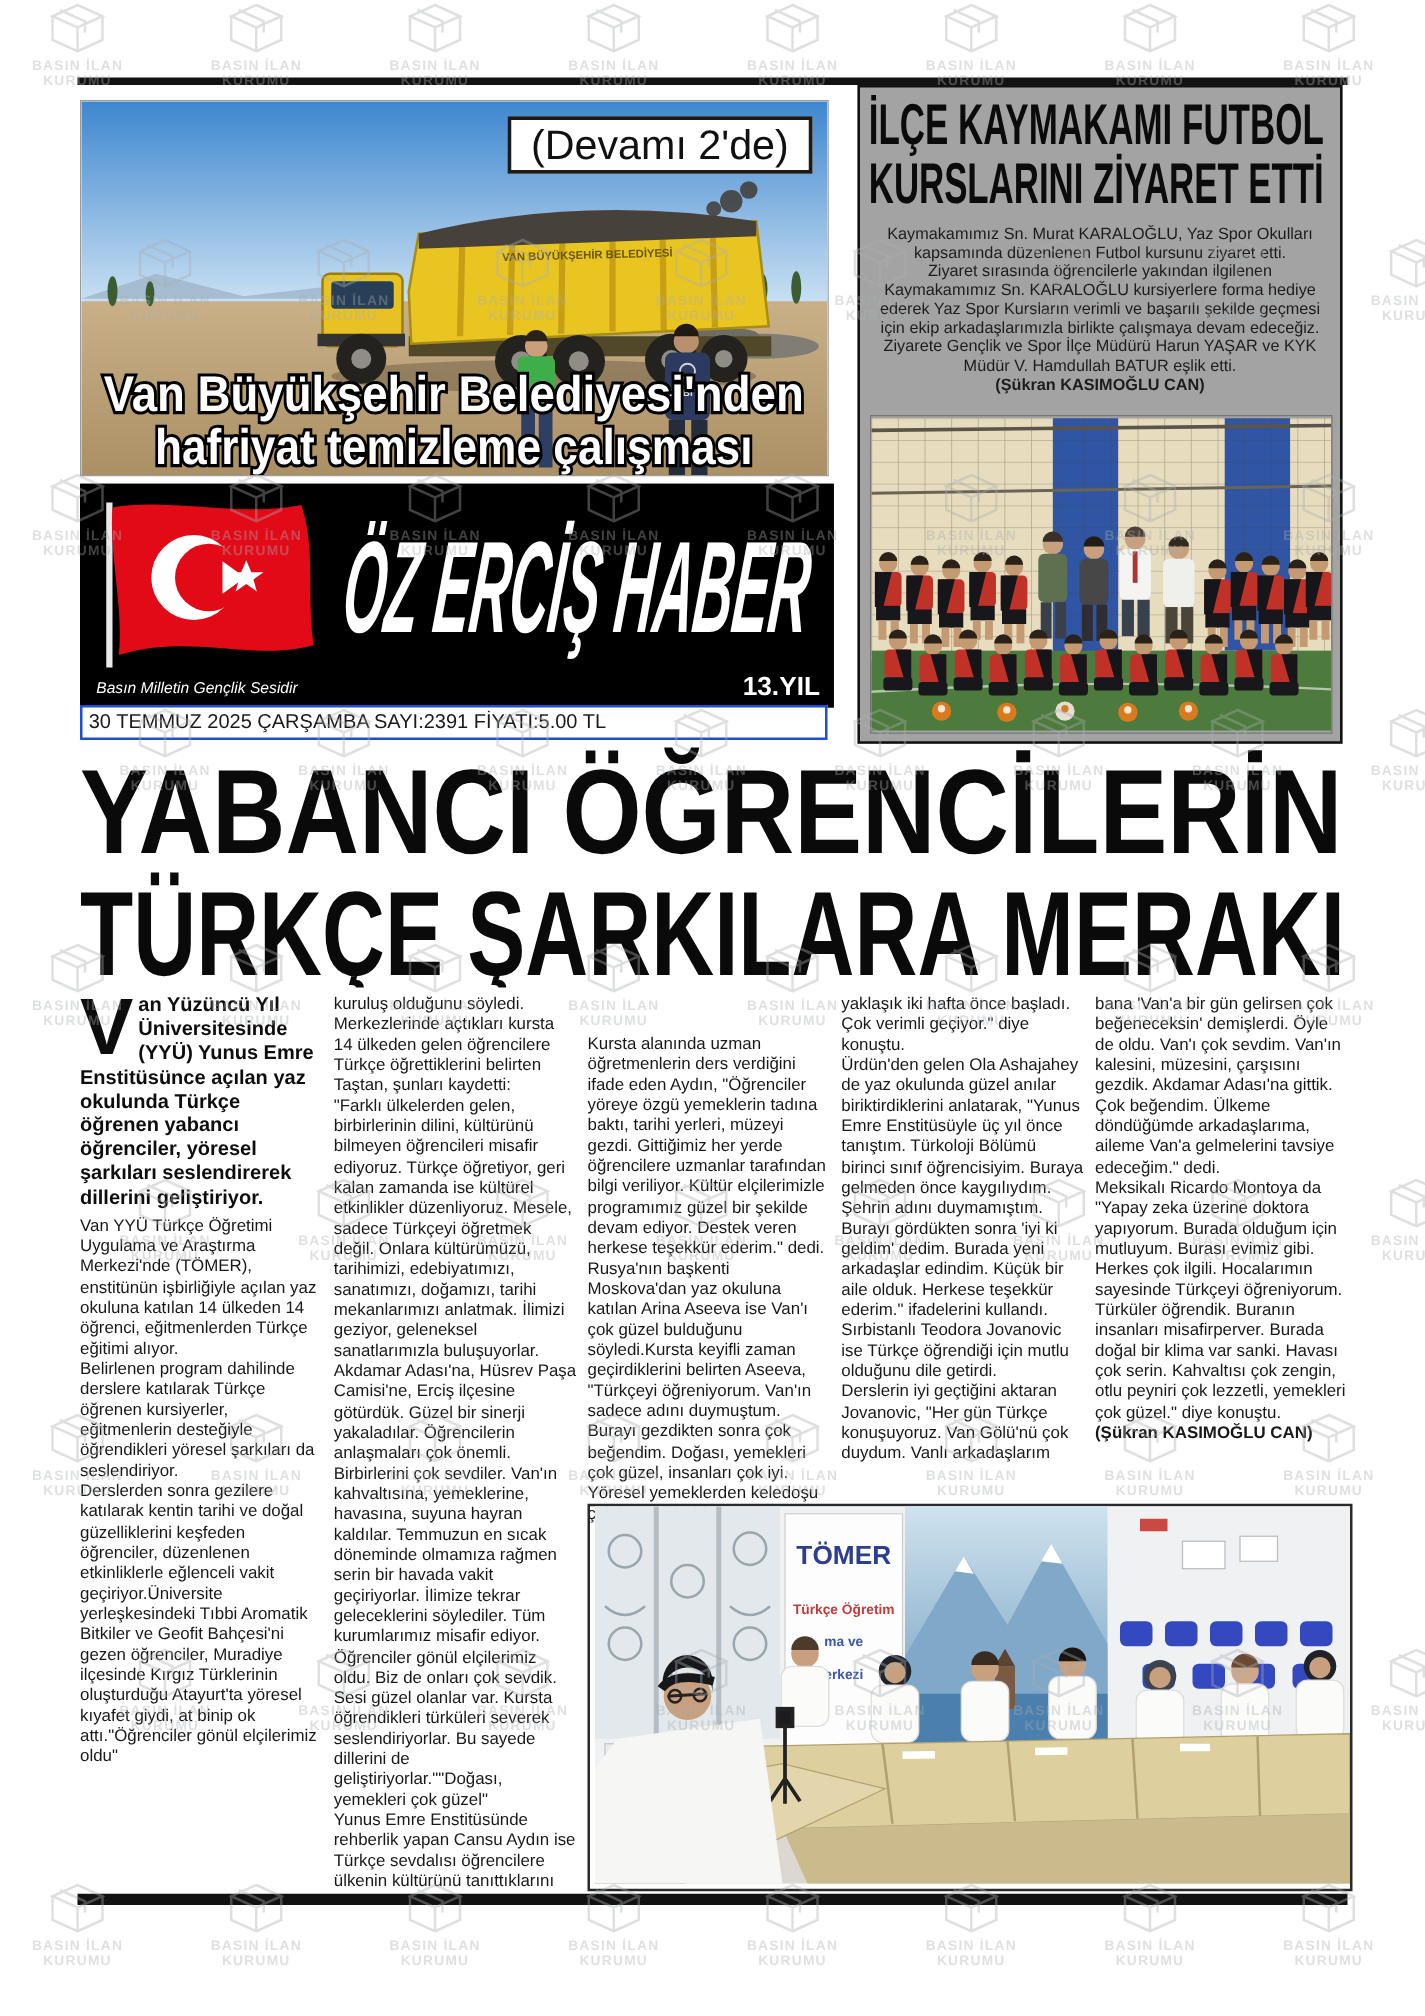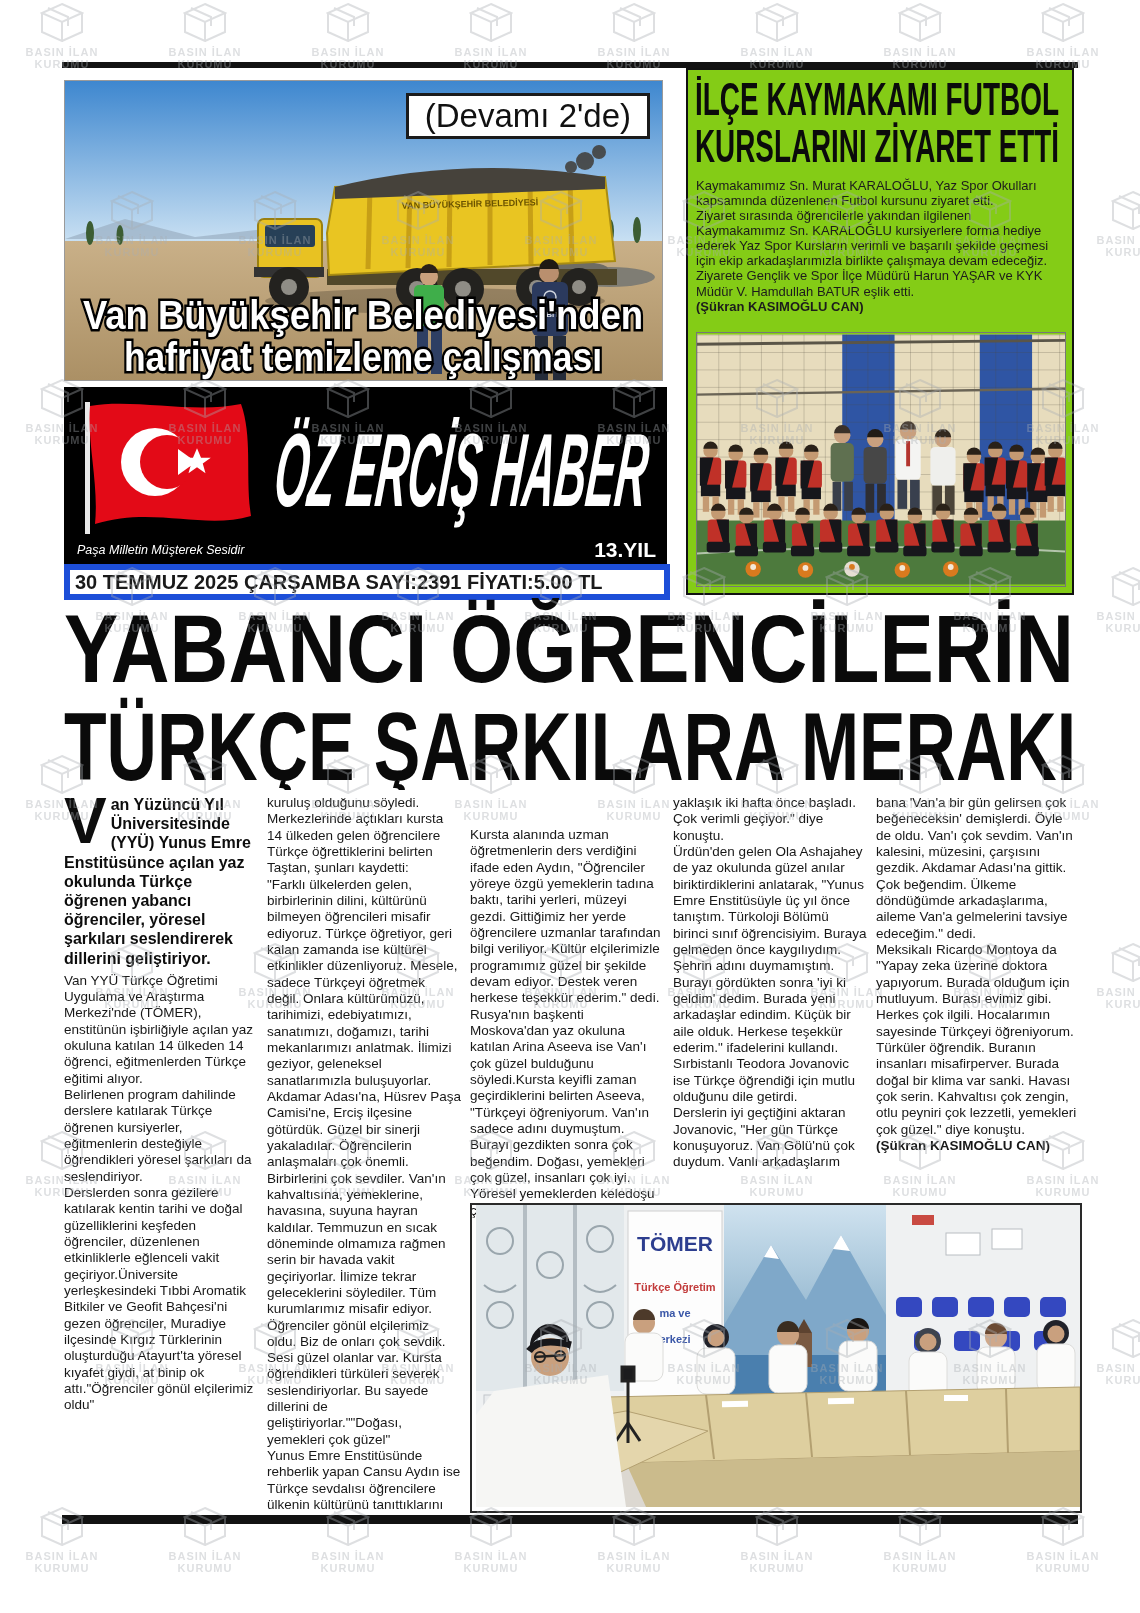--- a/index.html
+++ b/index.html
@@ -16,28 +16,28 @@
   .devami{position:absolute;right:12px;top:12px;background:#fff;border:3px solid #1b1b1b;
           padding:1px 16px;font-size:33px;color:#111;white-space:nowrap;}
 
   
   .masthead{left:64px;top:387px;width:601px;height:177px;background:#000;border:1px solid #000;}
   .slogan{position:absolute;left:12px;bottom:8px;color:#fff;font-style:italic;font-size:12.5px;}
   .yil{position:absolute;right:10px;bottom:3px;color:#fff;font-weight:bold;font-size:21px;}
   .mast-title-svg{position:absolute;left:196px;top:14px;}
 
   
-  .dateline{left:64px;top:564px;width:589px;height:24px;border:6px solid #1d4ed8;background:#fff;
-            font-weight:bold;font-size:20px;line-height:24px;padding-left:5px;white-space:nowrap;}
+  .dateline{left:64px;top:564px;width:589px;height:24px;border:2px solid #1d4ed8;background:#fff;
+            font-weight:normal;font-size:16px;line-height:24px;padding-left:5px;white-space:nowrap;}
 
   
-  .futbol{left:686px;top:68px;width:384px;height:523px;border:2px solid #111;background:#84cc16;overflow:hidden;}
+  .futbol{left:686px;top:68px;width:384px;height:523px;border:2px solid #111;background:#a3a3a3;overflow:hidden;}
   .futbol .headline{margin:6px 6px 4px 6px;}
   .futbol .body{margin:2px 8px 0 8px;font-size:13px;line-height:1.16;color:#1c1c1c;}
-  .futbol .body p{margin:0;}
+  .futbol .body p{margin:0;text-align:center;}
   .futbol .byline{font-weight:bold;}
   .photo2{position:absolute;left:8px;bottom:6px;width:368px;height:253px;border:1px solid #777;overflow:hidden;}
 
   
   .mainhead{left:62px;top:598px;width:1016px;height:192px;}
 
   
   .col{position:absolute;top:795px;width:194px;font-size:13.5px;line-height:1.21;color:#181818;overflow:hidden;}
   .col p{margin:0;}
   .c1{left:64px;height:716px;}
@@ -158,21 +158,21 @@
       <path d="M17,8 C60,0 120,16 168,6 C180,40 172,80 178,118 C130,132 80,108 22,126 C26,86 14,46 17,8 Z" fill="#e30a17"></path>
       <circle cx="82" cy="64" r="34" fill="#ffffff"></circle>
       <circle cx="94" cy="64" r="27" fill="#e30a17"></circle>
       <polygon fill="#ffffff" points="128,64 112,58 112,70"></polygon>
       <polygon fill="#ffffff" points="123,64 105,51 105,77 123,64"></polygon>
       <polygon fill="#ffffff" transform="translate(124 64) scale(1.15)" points="0,-12 3.5,-3.7 12,-3.7 5,1.4 7.4,9.7 0,4.6 -7.4,9.7 -5,1.4 -12,-3.7 -3.5,-3.7"></polygon>
     </svg>
     <svg class="mast-title-svg" width="400" height="140" viewBox="0 0 400 140">
       <text x="22" y="104" font-size="104" font-weight="bold" font-style="italic" fill="#ffffff" textLength="372" lengthAdjust="spacingAndGlyphs" transform="skewX(-6)">ÖZ ERCİŞ HABER</text>
     </svg>
-    <div class="slogan">Paşa Milletin Müşterek Sesidir</div>
+    <div class="slogan">Basın Milletin Gençlik Sesidir</div>
     <div class="yil">13.YIL</div>
   </div>
 
   <div class="abs dateline">30 TEMMUZ  2025 ÇARŞAMBA SAYI:2391 FİYATI:5.00 TL</div>
 
   <div class="abs futbol">
     <div class="headline">
       <svg width="368" height="94" viewBox="0 0 368 94">
         <text x="1" y="39" font-size="46" font-weight="bold" fill="#0b0b0b" textLength="364" lengthAdjust="spacingAndGlyphs">İLÇE KAYMAKAMI FUTBOL</text>
         <text x="1" y="86" font-size="46" font-weight="bold" fill="#0b0b0b" textLength="364" lengthAdjust="spacingAndGlyphs">KURSLARINI ZİYARET ETTİ</text>

